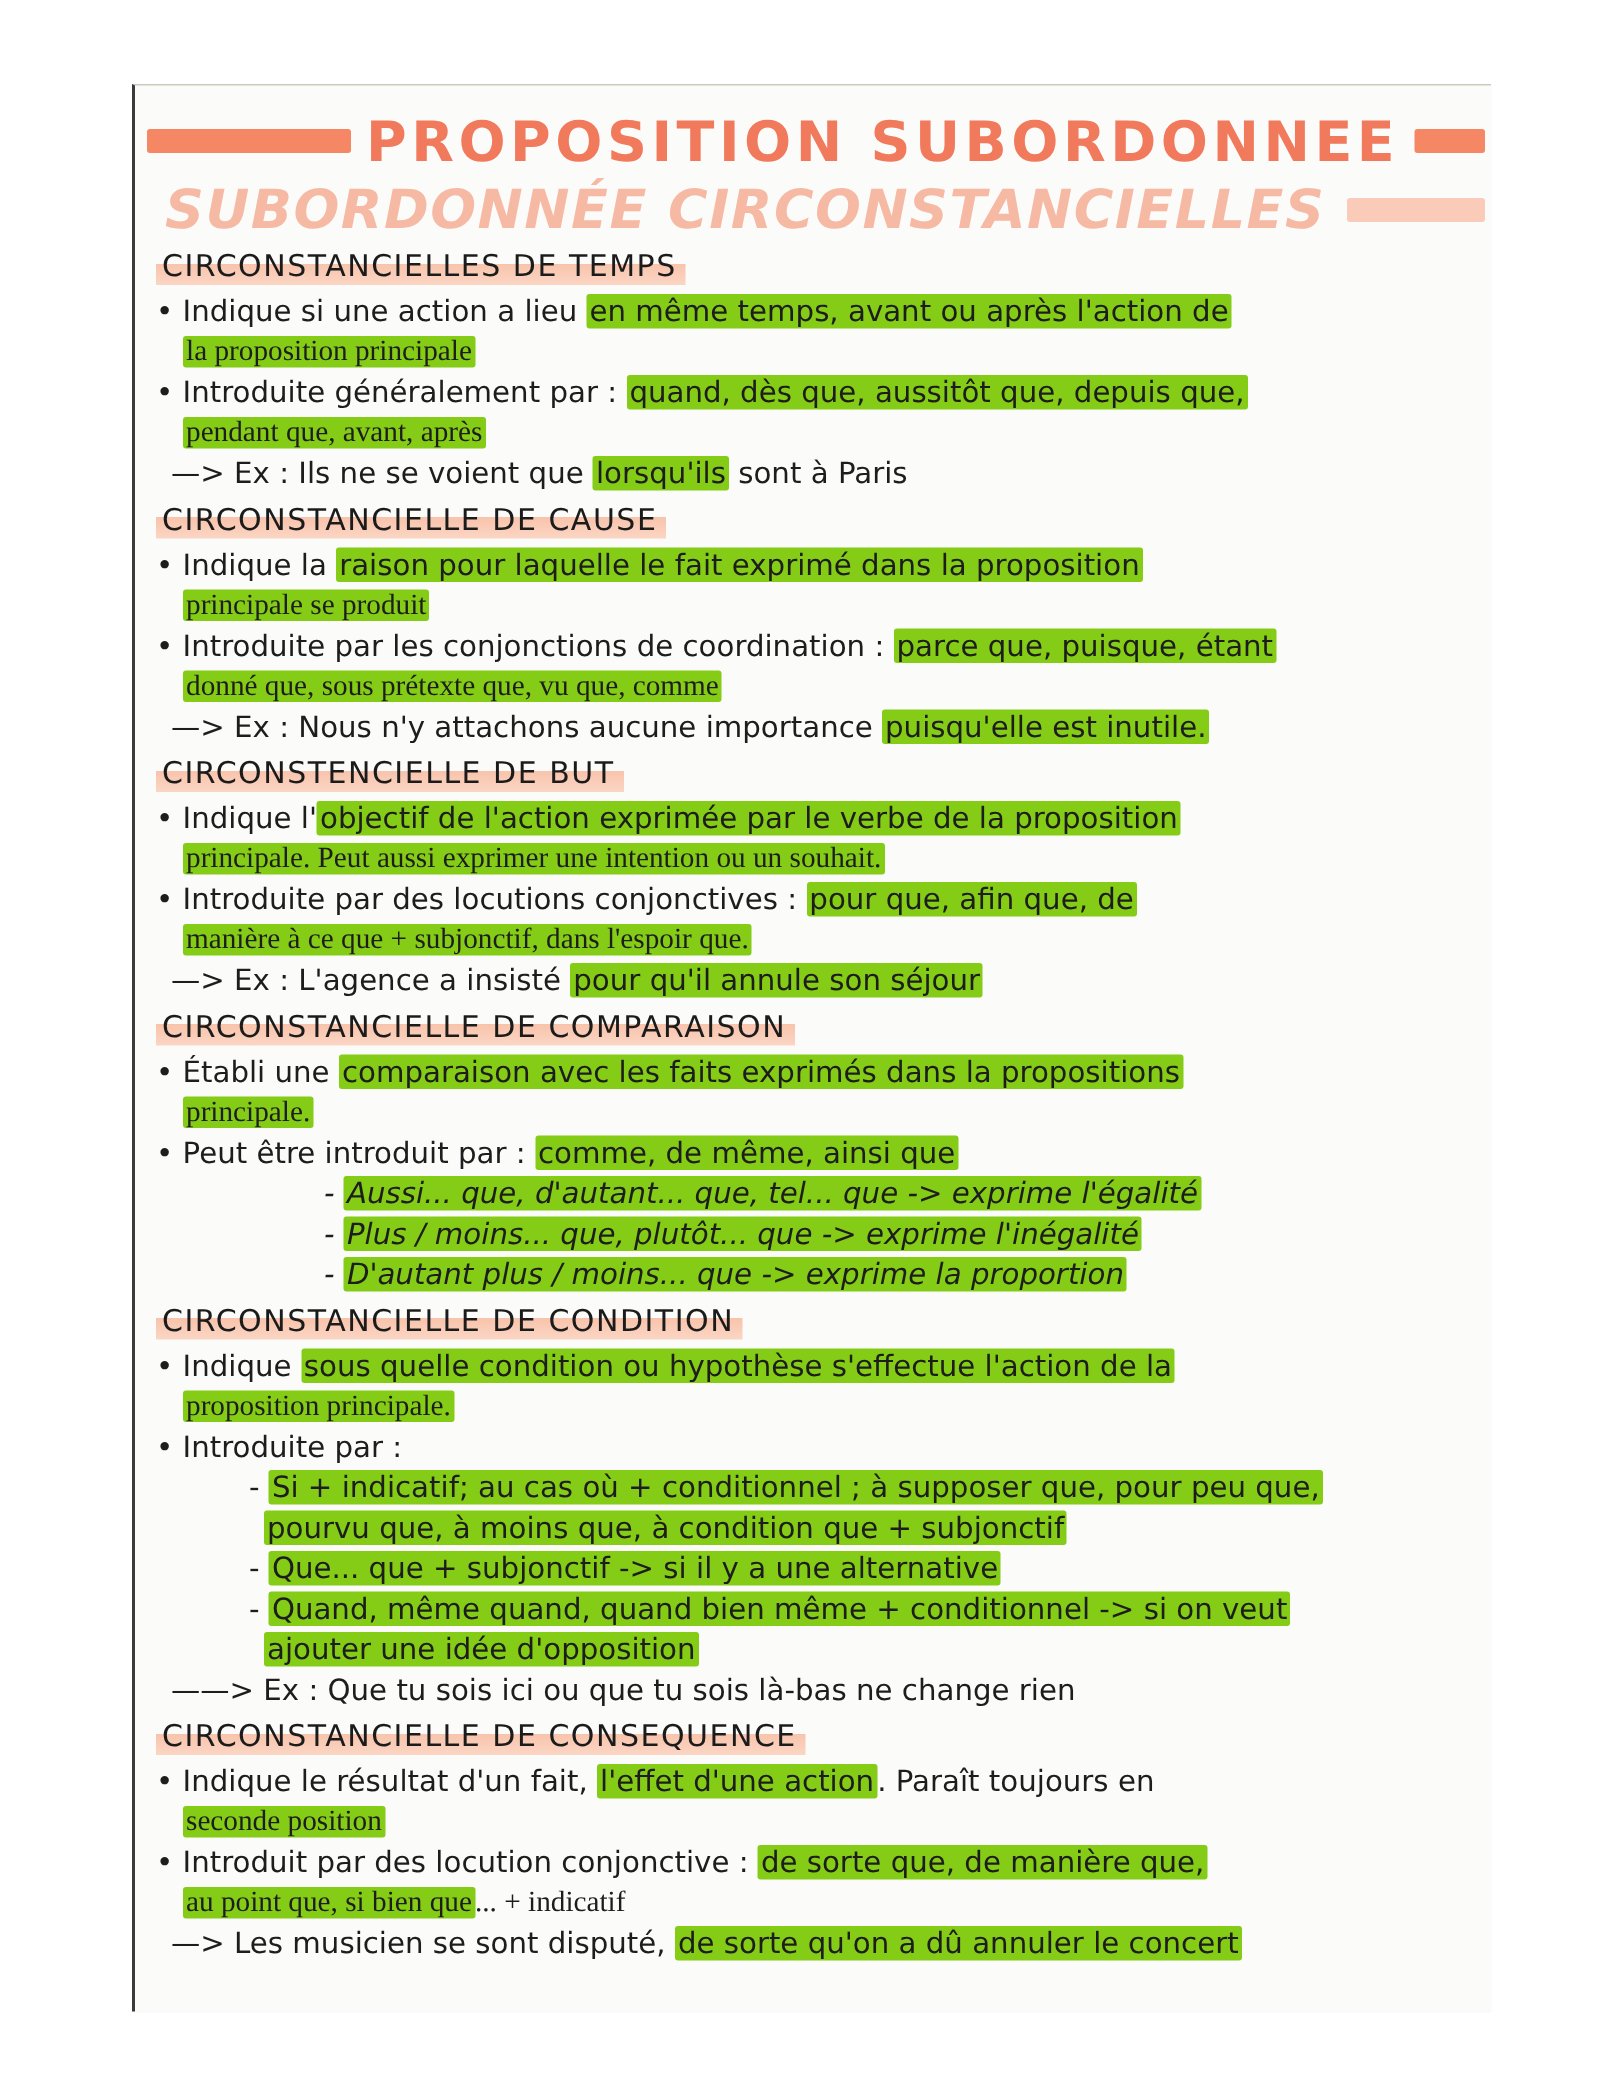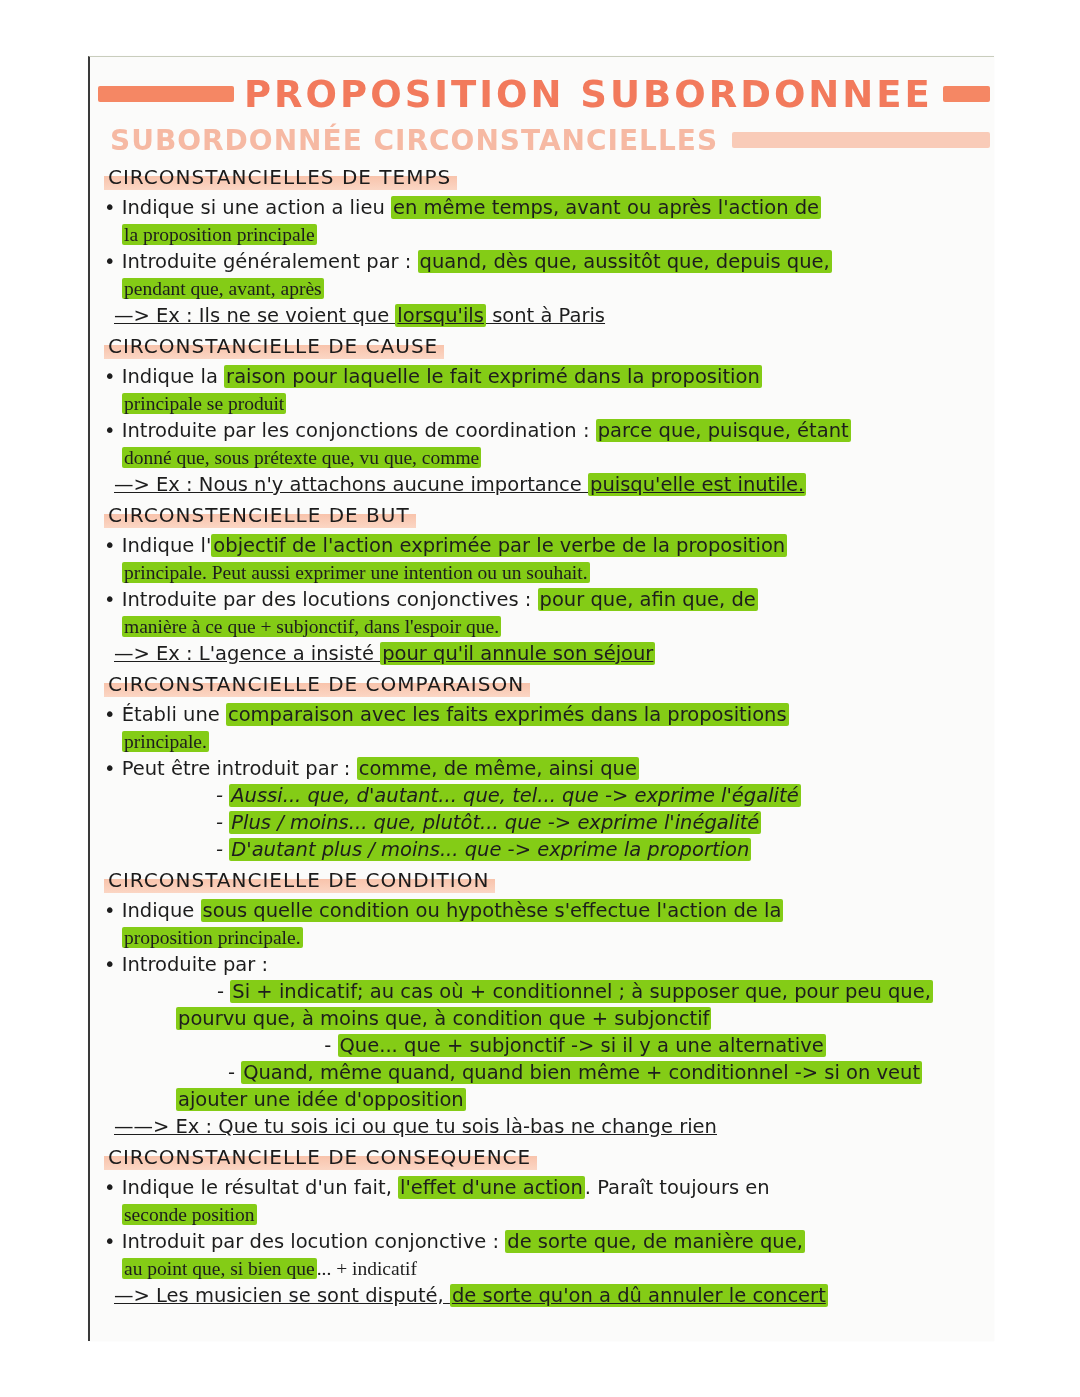--- a/index.html
+++ b/index.html
@@ -10,33 +10,33 @@
            box-shadow: 0 0 1px rgba(0,0,0,0.05); }
   .title-row { position: absolute; left: 98px; top: 72px; width: 892px; height: 44px;
                display: flex; align-items: center; }
   .bar { height: 16px; background: #f58764; border-radius: 2px; }
   .bar.left { width: 136px; margin-right: 10px; }
   .bar.right { flex: 1; margin-left: 10px; }
   .title { font-family: "DejaVu Sans", sans-serif; font-weight: bold; font-size: 37px;
            letter-spacing: 3px; color: #f27a5c; white-space: nowrap; }
   .subtitle-row { position: absolute; left: 110px; top: 120px; width: 880px; height: 40px;
                   display: flex; align-items: center; }
-  .subtitle { font-size: 28px; color: #f6b9a3; letter-spacing: 1px; white-space: nowrap; font-weight: bold; }
+  .subtitle { font-size: 36px; color: #f6b9a3; letter-spacing: 1px; white-space: nowrap; font-weight: bold; font-style: italic; }
   .bar2 { flex: 1; height: 16px; background: #f9cbb8; margin-left: 14px; border-radius: 2px; }
   .content { position: absolute; left: 104px; top: 160px; width: 880px; }
   .section { margin: 0; }
   .heading { display: inline-block; font-size: 20px; letter-spacing: 1px; color: #1b1b1b;
              background: linear-gradient(to bottom, transparent 45%, #f8c3ab 45%, #fbd6c4 100%);
              padding: 0 6px 0 4px; margin: 4px 0 4px 0; line-height: 26px; }
   .line { font-size: 19.5px; line-height: 27px; margin: 0; white-space: nowrap; }
   .bullet { padding-left: 10px; text-indent: -10px; }
   .cont { padding-left: 18px; font-family: Liberation Serif, serif; }
-  .ex { padding-left: 10px; text-decoration: underline; }
+  .ex { padding-left: 10px; }
   .sub { padding-left: 112px; font-style: italic; }
-  .sub2 { padding-left: 62px; text-align: center; }
+  .sub2 { padding-left: 62px; }
   .sub2c { padding-left: 72px; }
   .hl { background: #84cc16; border-radius: 2px; padding: 0 2px; }
 </style>
 </head>
 <body>
 
 <div class="paper"></div>
 
 <div class="title-row">
   <div class="bar left"></div>

